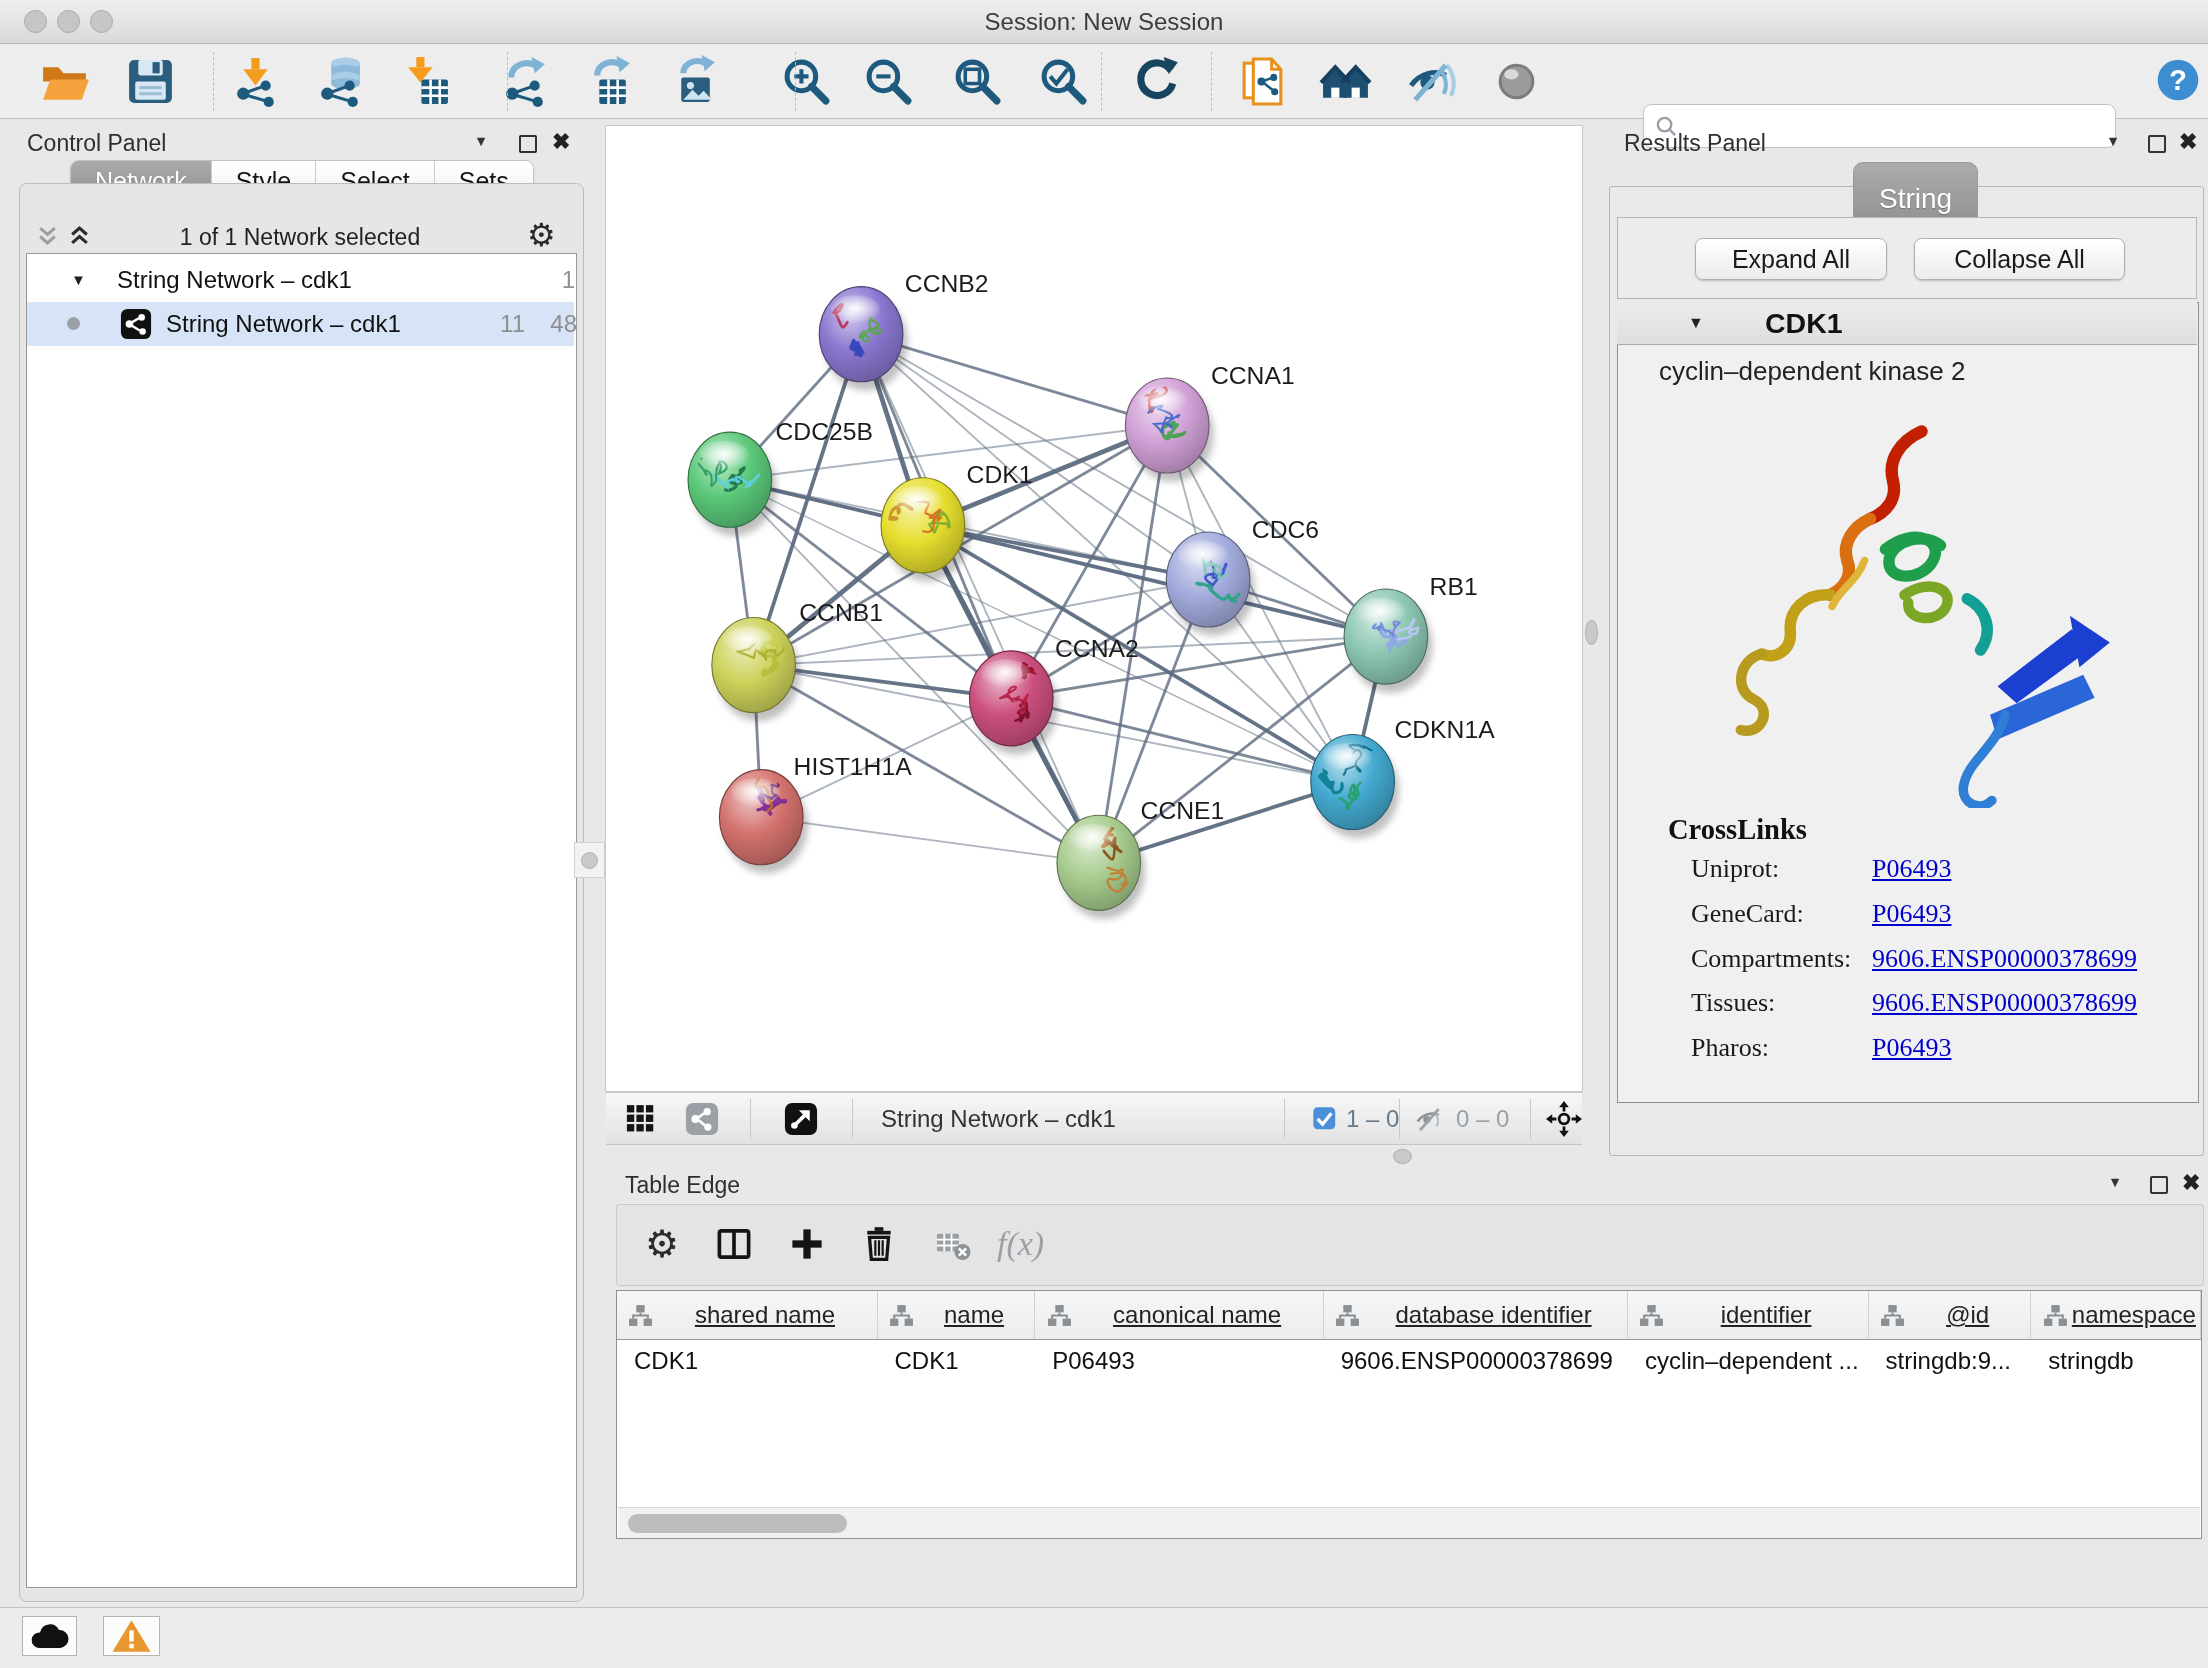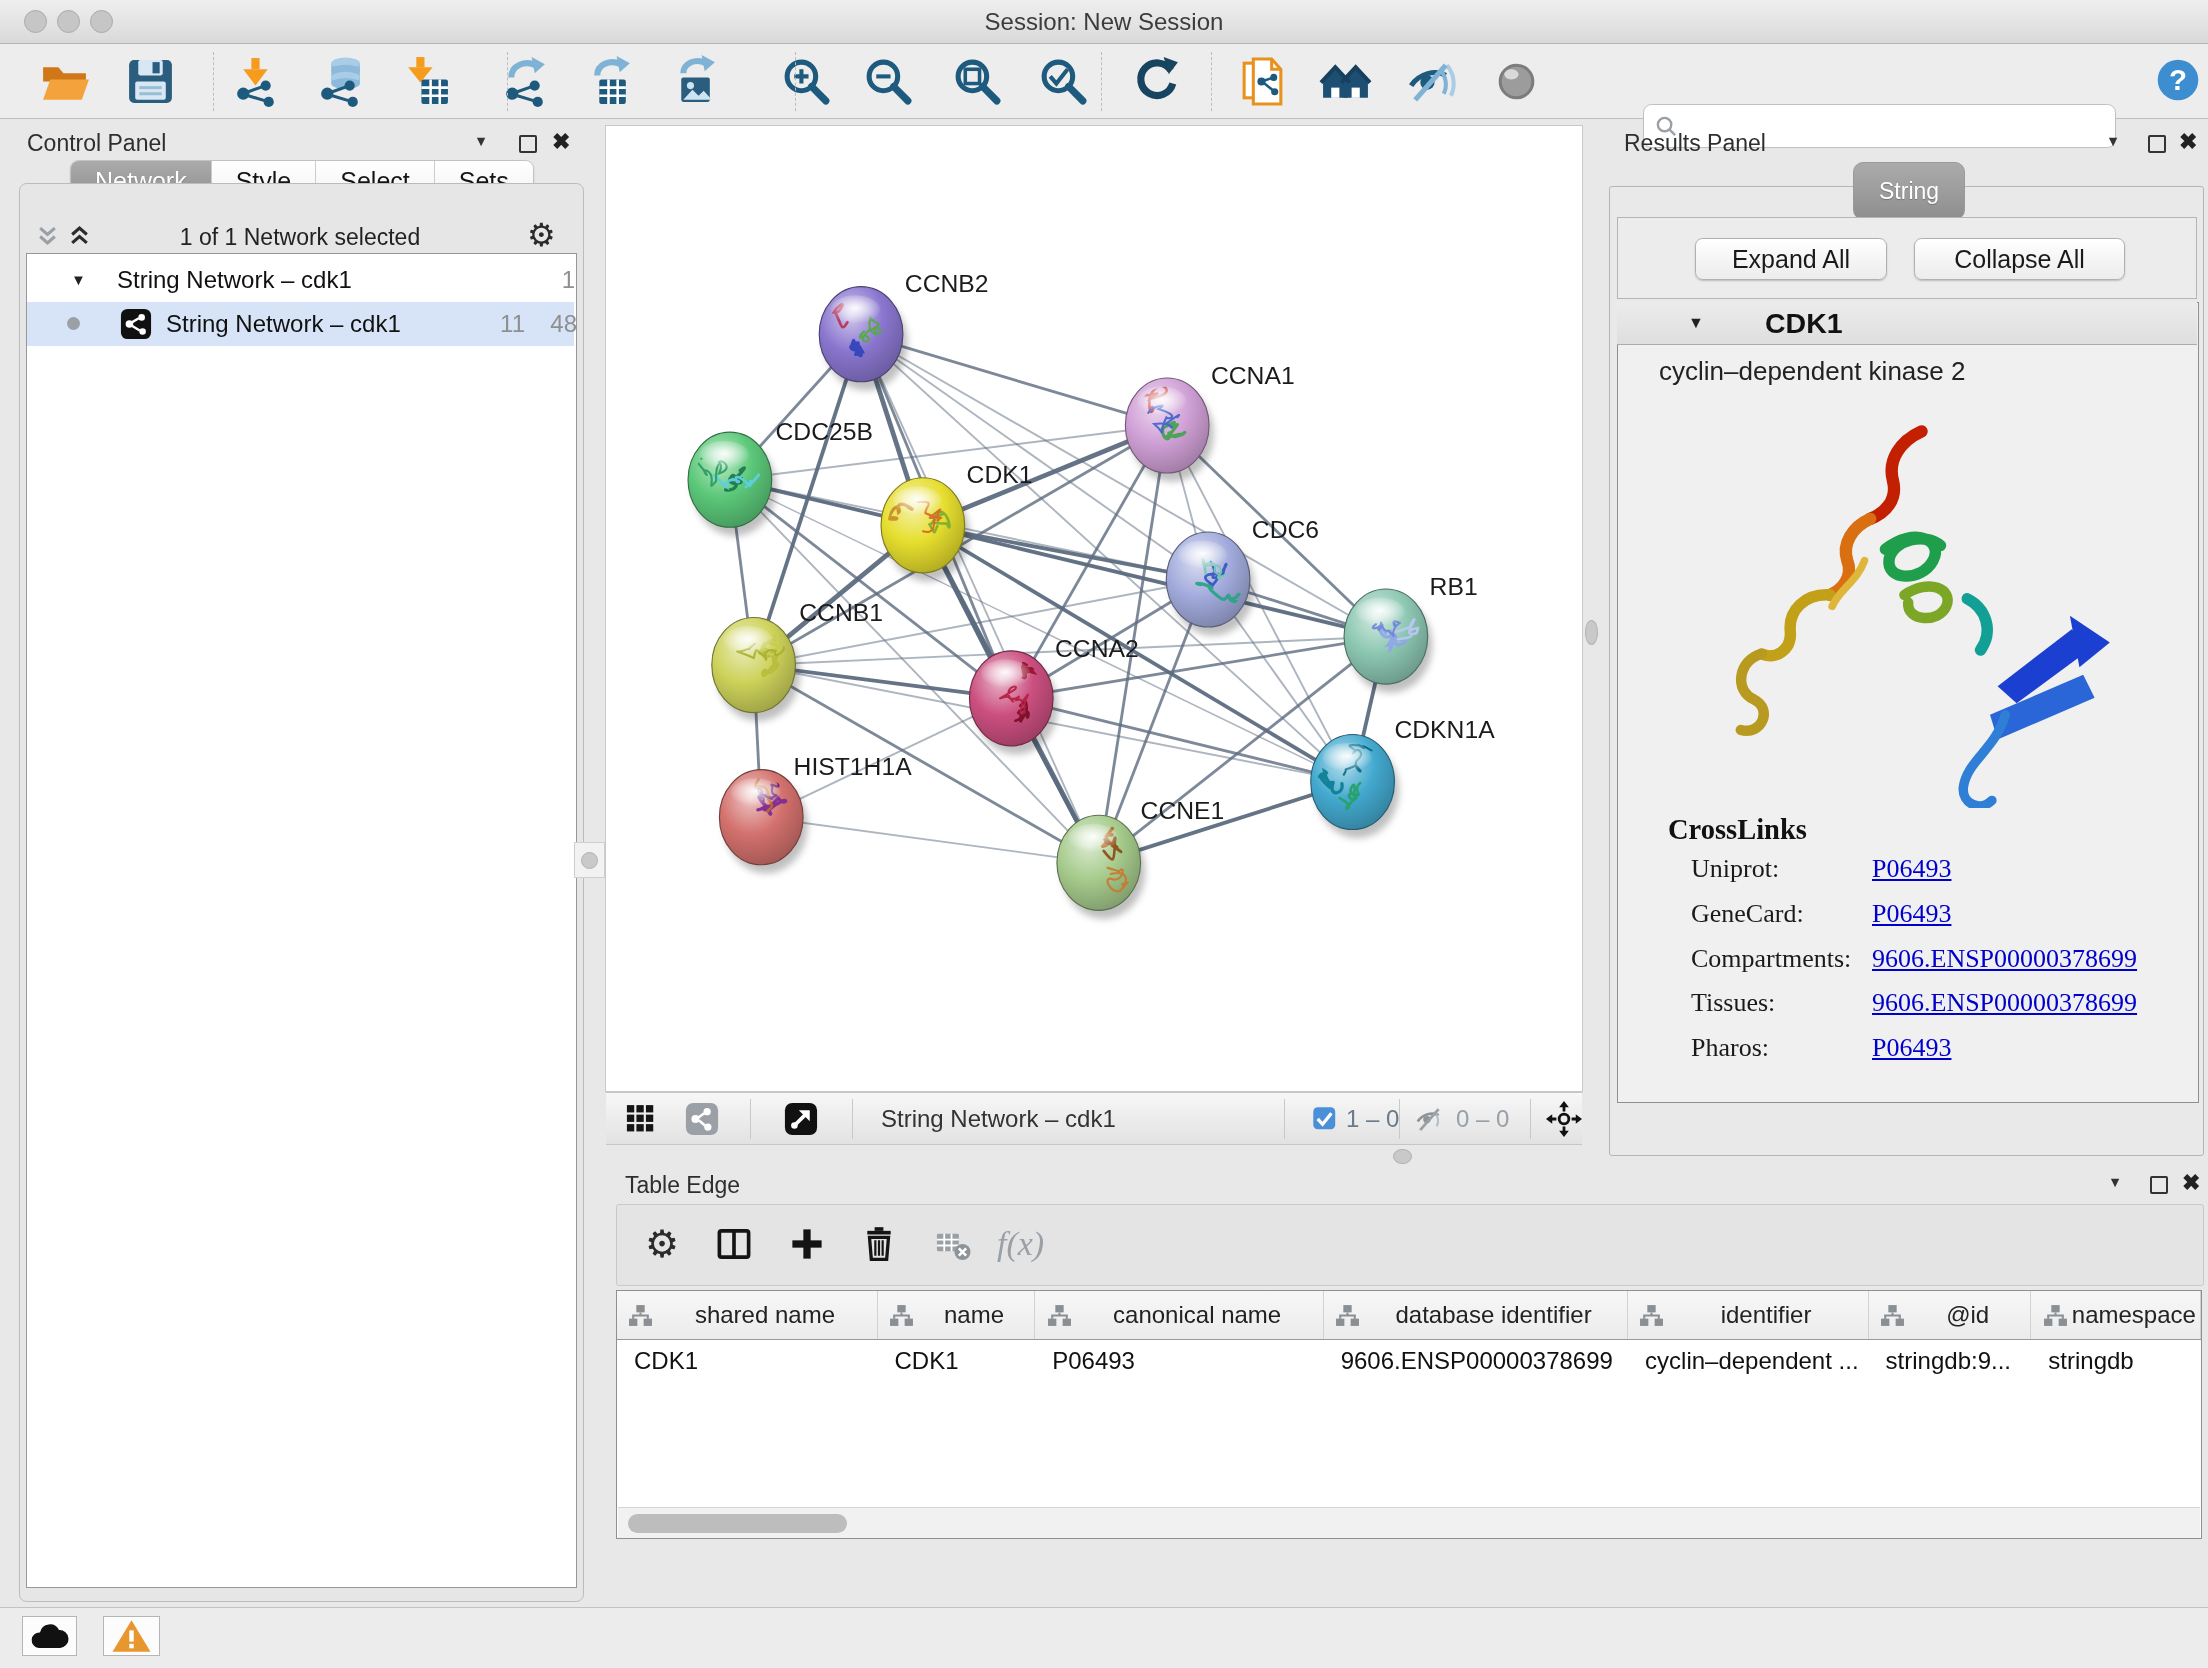--- a/index.html
+++ b/index.html
@@ -37,40 +37,40 @@
   #row-child{background:#d7e4f7;}
   
   #canvas{left:606px;top:126px;width:976px;height:965px;background:#ffffff;outline:1px solid #c8c8c8;}
   #net-footer{left:606px;top:1092px;width:976px;height:51px;background:linear-gradient(#f7f7f7,#e2e2e2);border-top:1px solid #c6c6c6;border-bottom:1px solid #c6c6c6;}
   .fsep{top:5.7px;height:40px;border-left:1px solid #c9c9c9;width:0;}
   .ftext{font-size:24px;line-height:51px;}
   .ficon svg{width:100%;height:100%;}
   .split-dot{background:#c9c9c9;border:1px solid #b2b2b2;border-radius:50%;}
   
   #rp-box{left:1609px;top:186px;width:593px;height:968px;background:#e9e9e9;border:1px solid #b5b5b5;border-radius:2.9px;}
-  #rp-tab{left:1853px;top:162px;height:40px;padding:8px 25px;line-height:40px;font-size:23px;color:#fff;background:linear-gradient(#ababab,#8e8e8e);border:1px solid #9a9a9a;border-radius:10px;text-shadow:0 1px 1px rgba(0,0,0,.25);cursor:pointer;}
+  #rp-tab{left:1853px;top:162px;height:40px;padding:16px 25px;line-height:40px;font-size:28px;color:#fff;background:linear-gradient(#ababab,#8e8e8e);border:1px solid #9a9a9a;border-radius:10px;text-shadow:0 1px 1px rgba(0,0,0,.25);cursor:pointer;}
   #rp-btnbox{left:1617px;top:217px;width:578px;height:80px;background:#ececec;border:1px solid #b5b5b5;}
   .rbtn{top:238px;height:40px;background:linear-gradient(#ffffff,#ececec);border:1px solid #b0b0b0;border-radius:7.6px;font-size:25px;color:#1a1a1a;text-align:center;line-height:40px;box-shadow:0 1px 1.9px rgba(0,0,0,.2);cursor:pointer;}
   #cdk-box{left:1617px;top:302px;width:580px;height:799px;border:1.4px solid #8f8f8f;background:#f0f0f0;}
   #cdk-head{left:1617px;top:302px;width:580px;height:42px;background:linear-gradient(#ececec,#dedede);border-bottom:1px solid #ababab;}
   #cdk-name{font-size:28.5px;font-weight:bold;color:#111;line-height:42px;}
   #cdk-desc{font-size:26px;color:#222;}
   .xl-head{font-family:"Liberation Serif",serif;font-size:28.5px;font-weight:bold;color:#111;}
   .xl-lbl{font-family:"Liberation Serif",serif;font-size:26px;color:#1a1a1a;}
   .xl-val{font-family:"Liberation Serif",serif;font-size:26px;color:#0000cc;text-decoration:underline;cursor:pointer;}
   
   #tp-toolbar{left:616px;top:1204px;width:1586px;height:80px;background:#e4e4e4;border:1px solid #c9c9c9;border-radius:2.9px;}
   .tpicon{top:1225px;width:38px;height:38px;cursor:pointer;}
   .tpicon svg{width:100%;height:100%;}
   #fx{font-family:"Liberation Serif",serif;font-style:italic;font-size:34px;color:#9aa0a6;line-height:38px;}
   #table{left:616px;top:1290px;width:1586px;height:249px;background:#fff;border:1.4px solid #8f8f8f;box-sizing:border-box;}
   #thead{display:flex;height:48px;background:linear-gradient(#f7f7f7,#ececec);border-bottom:1.9px solid #9a9a9a;}
   .th{display:flex;align-items:center;border-right:1px solid #d2d2d2;box-sizing:border-box;}
   .th svg{width:25px;height:23px;margin-left:11.4px;flex:none;}
-  .th span{flex:1;text-align:center;font-size:24px;color:#222;white-space:nowrap;overflow:hidden;}
+  .th span{flex:1;text-align:center;font-size:24px;color:#222;white-space:nowrap;overflow:hidden;text-decoration:underline;}
   #trow{display:flex;height:42px;}
   .td{font-size:24px;color:#111;line-height:42px;padding-left:17px;box-sizing:border-box;white-space:nowrap;overflow:hidden;}
   #hscroll{left:618px;top:1507px;width:1582px;height:30px;background:#f1f1f1;border-top:1px solid #d5d5d5;}
   #hthumb{left:9.5px;top:5.7px;width:219px;height:19px;border-radius:9.5px;background:#bdbdbd;cursor:pointer;}
   
   #statusbar{left:0;top:1607px;width:2208px;height:61px;background:#ececec;border-top:1px solid #c2c2c2;}
   .sbtn{background:#fcfcfc;border:1.9px solid #b5b5b5;cursor:pointer;}
   text{font-family:"Liberation Sans",sans-serif;}
 </style>
 </head>

